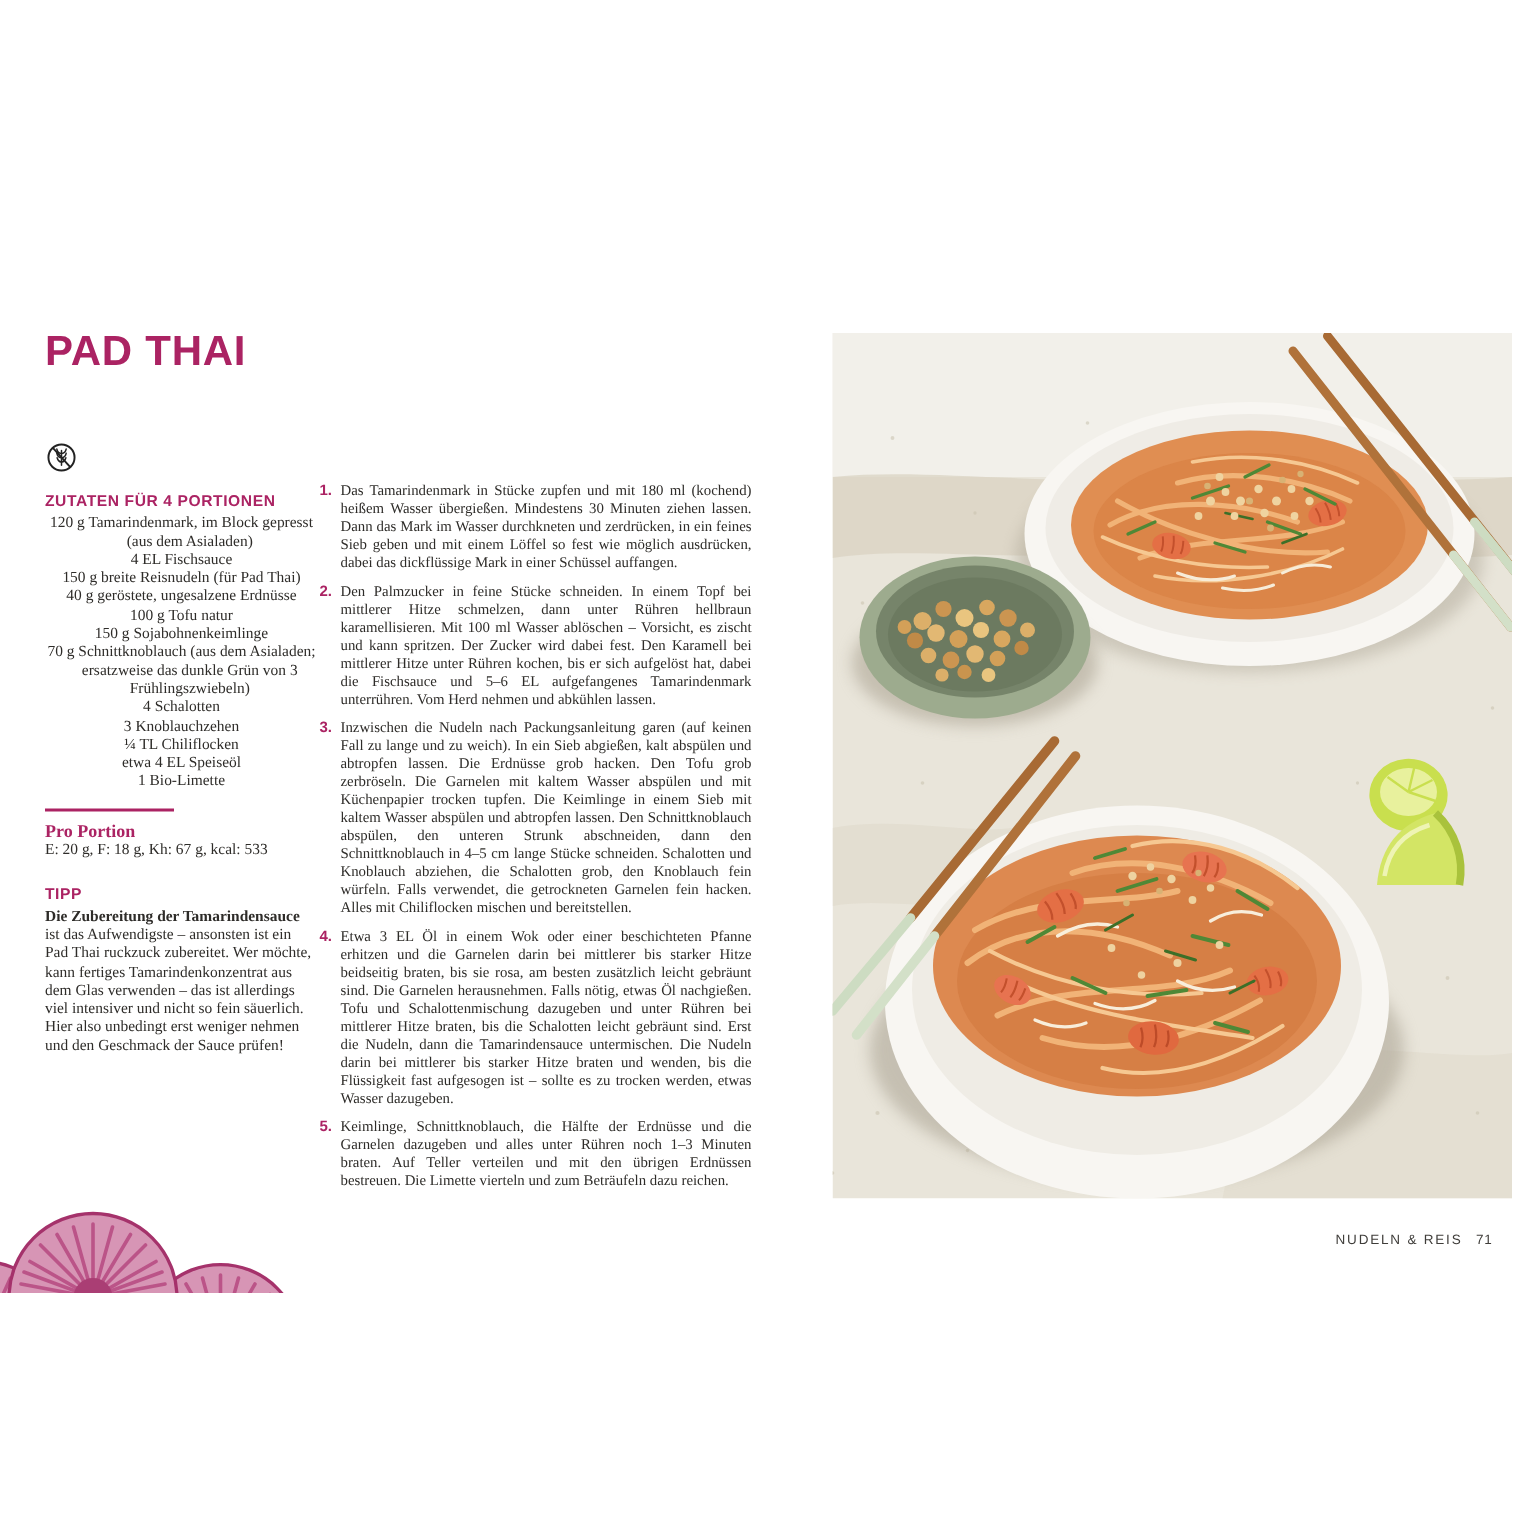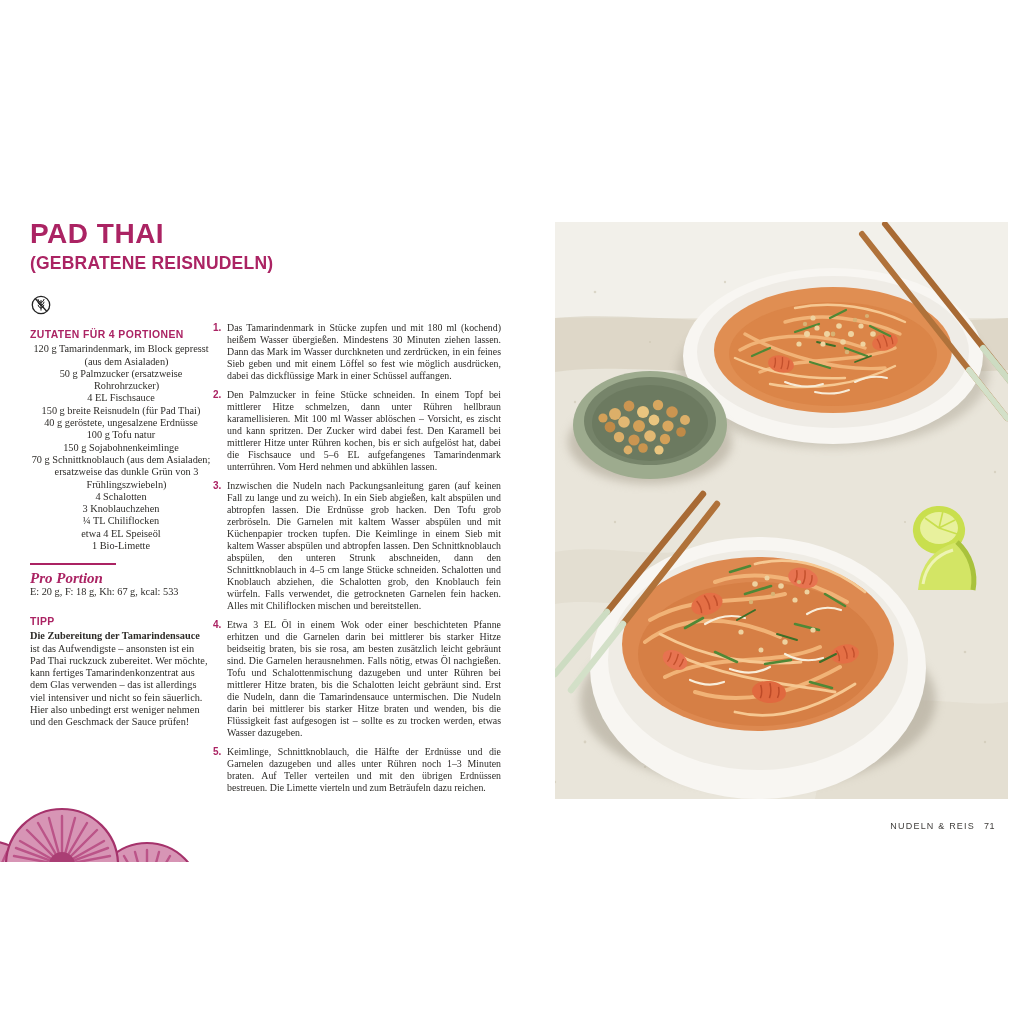--- a/index.html
+++ b/index.html
@@ -22,21 +22,21 @@
   .gf-icon { display:block; width:22px; height:22px; }
   .meta { margin:14px 0 0; }
   .meta b { font-weight:bold; }
   .sec-h {
     font-family:"Liberation Sans", sans-serif; font-weight:bold; font-size:10.4px;
     letter-spacing:.4px; color:#ab2363; margin:13px 0 2px;
   }
   ul.ings { list-style:none; margin:0; padding:0;text-align:center; }
   ul.ings li { padding-left:11px; text-indent:-11px; }
   hr.rule { border:none; border-top:2px solid #ab2363; width:86px; margin:11px 0 7px 0; }
-  .pro-h { margin:0; font-weight:bold; color:#ab2363; font-size:15px; font-family:"Liberation Serif", serif;font-style:italic; }
+  .pro-h { margin:0; font-weight:bold; color:#ab2363; font-size:12px; font-family:"Liberation Serif", serif; }
   .pro-v { margin:1px 0 0; }
   .tip-h { margin-top:18px; }
   .tip-p { margin:2px 0 0; }
   .tip-p strong { font-weight:bold; }
   
   .steps-col { position:absolute; left:213px; top:322px; width:288px; font-size:9.9px; line-height:12px; }
   .step { position:relative; padding-left:14px; margin-bottom:7px; text-align:justify; }
   .step .num {
     position:absolute; left:0; top:0; font-family:"Liberation Sans", sans-serif;
     font-weight:bold; color:#ab2363; font-size:10px;
@@ -54,39 +54,37 @@
   
   .fans { position:absolute; left:0; top:790px; width:232px; height:72px; overflow:hidden; }
 </style>
 </head>
 <body>
 
 <div class="page">
 
   <header class="title-block">
     <h1>PAD THAI</h1>
-    <h2>(GEBRATENE REISNUDELN)</h2>
   </header>
 
   <aside class="left-col">
     <span class="gf-icon">
       <svg width="22" height="22" viewBox="0 0 22 22">
         <circle cx="11" cy="11" r="8.7" fill="none" stroke="#222" stroke-width="1.3"></circle>
         <path d="M11,6.4 V16.2 M11,8.6 Q8.4,7.9 7.9,5.4 M11,8.6 Q13.6,7.9 14.1,5.4 M11,11.4 Q8.4,10.7 7.9,8.2 M11,11.4 Q13.6,10.7 14.1,8.2 M11,14.2 Q8.6,13.6 8.1,11.2 M11,14.2 Q13.4,13.6 13.9,11.2" fill="none" stroke="#222" stroke-width="1" stroke-linecap="round"></path>
         <line x1="5.4" y1="4.8" x2="16.7" y2="17.3" stroke="#222" stroke-width="1.3"></line>
       </svg>
     </span>
 
 
     <h3 class="sec-h">ZUTATEN FÜR 4 PORTIONEN</h3>
     <ul class="ings">
 
         <li>120 g Tamarindenmark, im Block gepresst (aus dem Asialaden)</li>
 
-        <li>50 g Palmzucker (ersatzweise Rohrohrzucker)</li>
 
         <li>4 EL Fischsauce</li>
 
         <li>150 g breite Reisnudeln (für Pad Thai)</li>
 
         <li>40 g geröstete, ungesalzene Erdnüsse</li>
 
         <li>100 g Tofu natur</li>
 
 

